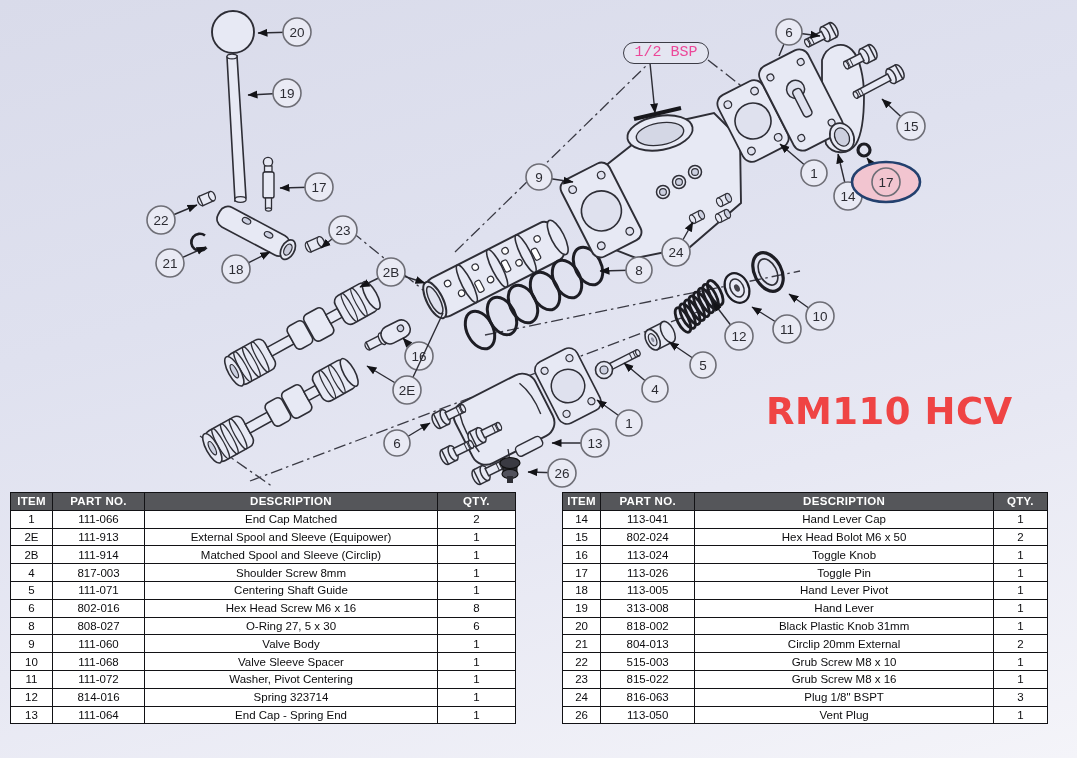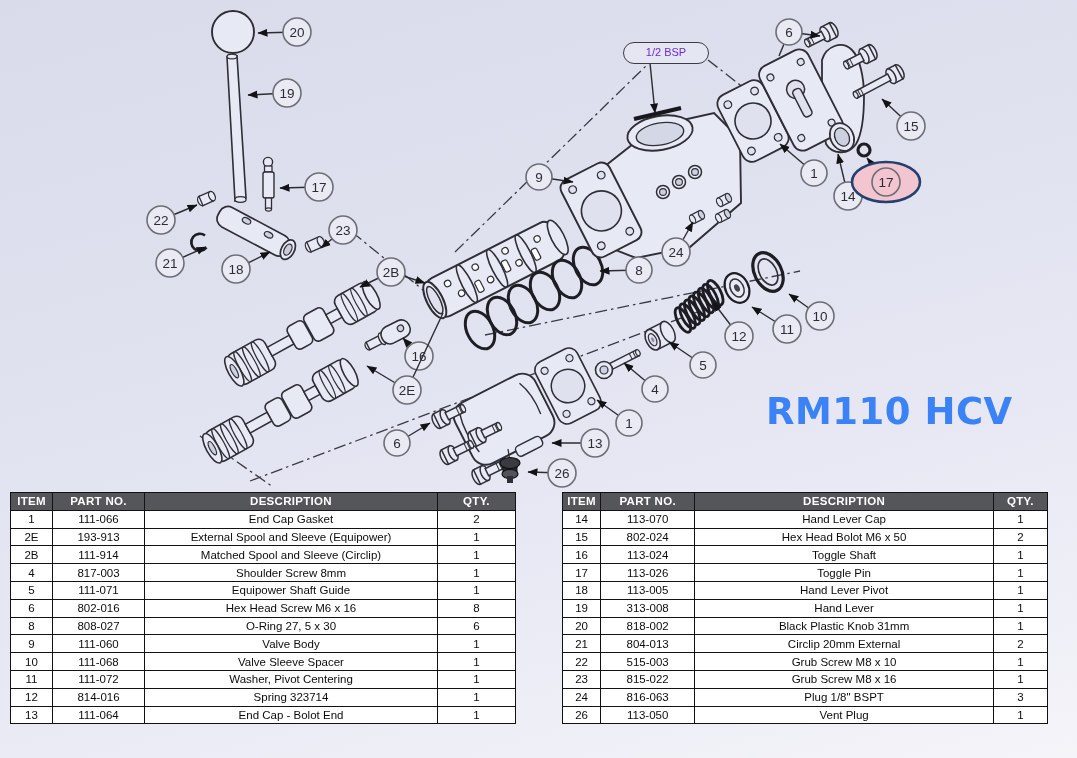--- a/index.html
+++ b/index.html
@@ -6,27 +6,28 @@
   body{
     width:1077px;height:758px;position:relative;overflow:hidden;
     background:linear-gradient(165deg,#d9dbea 0%,#dfe1ef 35%,#e7e8f3 65%,#f4f4f9 100%);
     font-family:"Liberation Sans",sans-serif;
   }
   svg text{font-family:"Liberation Sans",sans-serif;}
   #diagram{position:absolute;left:0;top:0;}
   .pill{
     position:absolute;left:623px;top:42px;width:84px;height:20px;
     border:1.5px solid #3c3c46;border-radius:11px;
-    font-size:11px;line-height:19px;text-align:center;color:#6d28d9;
+    font-size:15px;line-height:19px;text-align:center;color:#ec4899;
     background:rgba(250,250,255,0.25);
+    font-family:Liberation Mono, monospace;
   }
   .title{
     position:absolute;left:766px;top:390px;width:290px;
     font-family:"DejaVu Sans",sans-serif;font-weight:bold;
-    font-size:37px;color:#3b82f6;letter-spacing:0.5px;white-space:nowrap;
+    font-size:37px;color:#ef4444;letter-spacing:0.5px;white-space:nowrap;
   }
   .ptable{position:absolute;top:492px;}
   .ptable.left{left:10px;width:505px;}
   .ptable.right{left:562px;width:486px;}
   table{border-collapse:collapse;width:100%;table-layout:fixed;background:#fff;}
   th,td{
     border:1.8px solid #121215;text-align:center;vertical-align:middle;
     font-size:11.5px;color:#0c0c0e;height:15.8px;padding:0.5px 2px;
     overflow:hidden;white-space:nowrap;
   }
@@ -445,45 +446,45 @@
           <th>ITEM</th>
           <th>PART NO.</th>
           <th>DESCRIPTION</th>
           <th>QTY.</th>
         </tr>
       </thead>
     <tbody>
         <tr>
           <td>1</td>
           <td>111-066</td>
-          <td>End Cap Gasket</td>
+          <td>End Cap Matched</td>
           <td>2</td>
         </tr>
         <tr>
           <td>2E</td>
-          <td>193-913</td>
+          <td>111-913</td>
           <td>External Spool and Sleeve (Equipower)</td>
           <td>1</td>
         </tr>
         <tr>
           <td>2B</td>
           <td>111-914</td>
           <td>Matched Spool and Sleeve (Circlip)</td>
           <td>1</td>
         </tr>
         <tr>
           <td>4</td>
           <td>817-003</td>
           <td>Shoulder Screw 8mm</td>
           <td>1</td>
         </tr>
         <tr>
           <td>5</td>
           <td>111-071</td>
-          <td>Equipower Shaft Guide</td>
+          <td>Centering Shaft Guide</td>
           <td>1</td>
         </tr>
         <tr>
           <td>6</td>
           <td>802-016</td>
           <td>Hex Head Screw M6 x 16</td>
           <td>8</td>
         </tr>
         <tr>
           <td>8</td>
@@ -511,21 +512,21 @@
         </tr>
         <tr>
           <td>12</td>
           <td>814-016</td>
           <td>Spring 323714</td>
           <td>1</td>
         </tr>
         <tr>
           <td>13</td>
           <td>111-064</td>
-          <td>End Cap - Bolot End</td>
+          <td>End Cap - Spring End</td>
           <td>1</td>
         </tr>
       </tbody>
   </table>
 </div>
 <div class="ptable right">
   <table>
     <colgroup>
         <col style="width:38px">
         <col style="width:94px">
@@ -536,34 +537,34 @@
         <tr>
           <th>ITEM</th>
           <th>PART NO.</th>
           <th>DESCRIPTION</th>
           <th>QTY.</th>
         </tr>
       </thead>
     <tbody>
         <tr>
           <td>14</td>
-          <td>113-070</td>
+          <td>113-041</td>
           <td>Hand Lever Cap</td>
           <td>1</td>
         </tr>
         <tr>
           <td>15</td>
           <td>802-024</td>
           <td>Hex Head Bolot M6 x 50</td>
           <td>2</td>
         </tr>
         <tr>
           <td>16</td>
           <td>113-024</td>
-          <td>Toggle Shaft</td>
+          <td>Toggle Knob</td>
           <td>1</td>
         </tr>
         <tr>
           <td>17</td>
           <td>113-026</td>
           <td>Toggle Pin</td>
           <td>1</td>
         </tr>
         <tr>
           <td>18</td>

